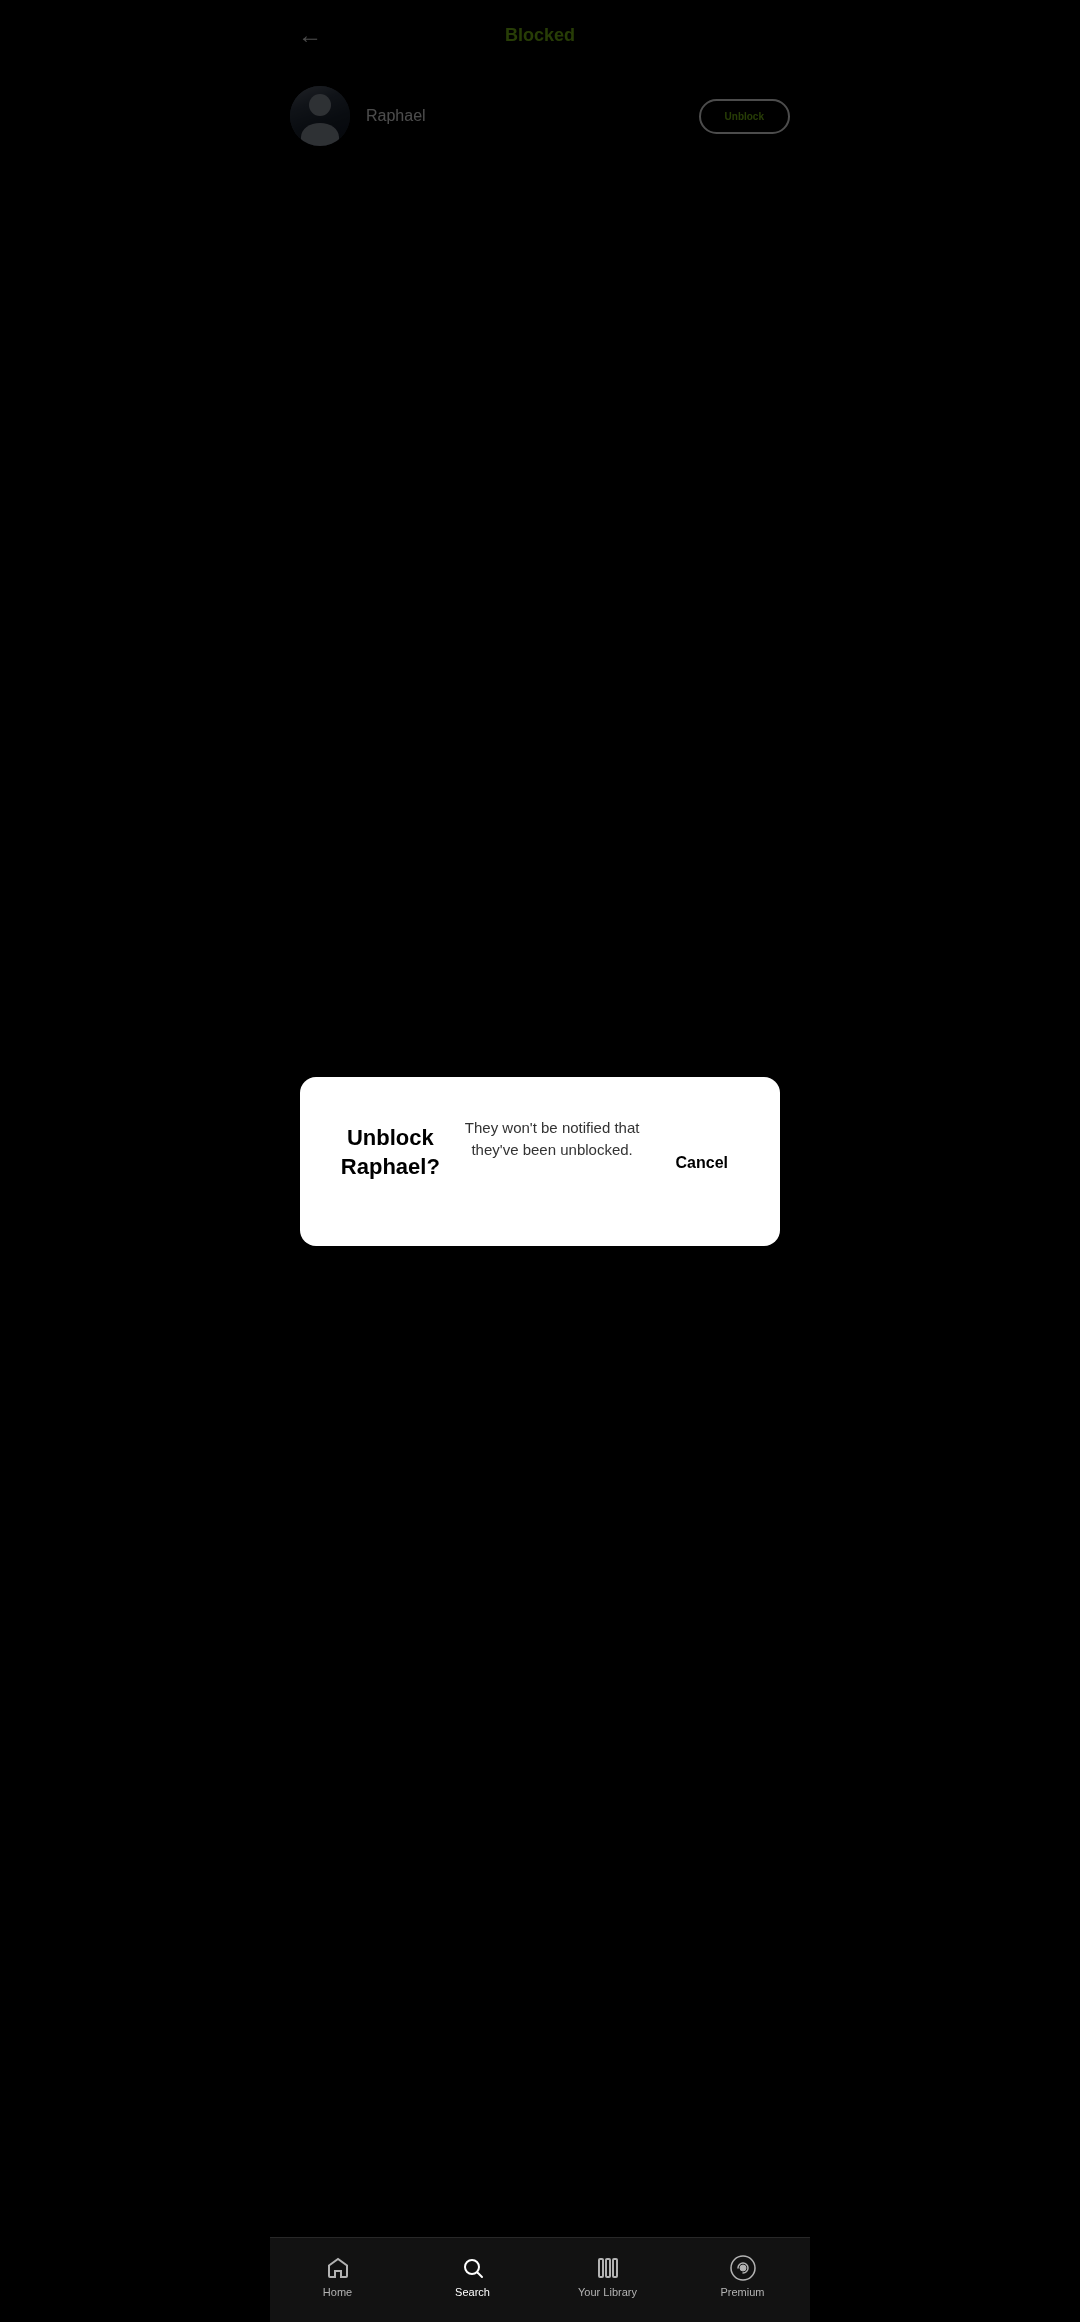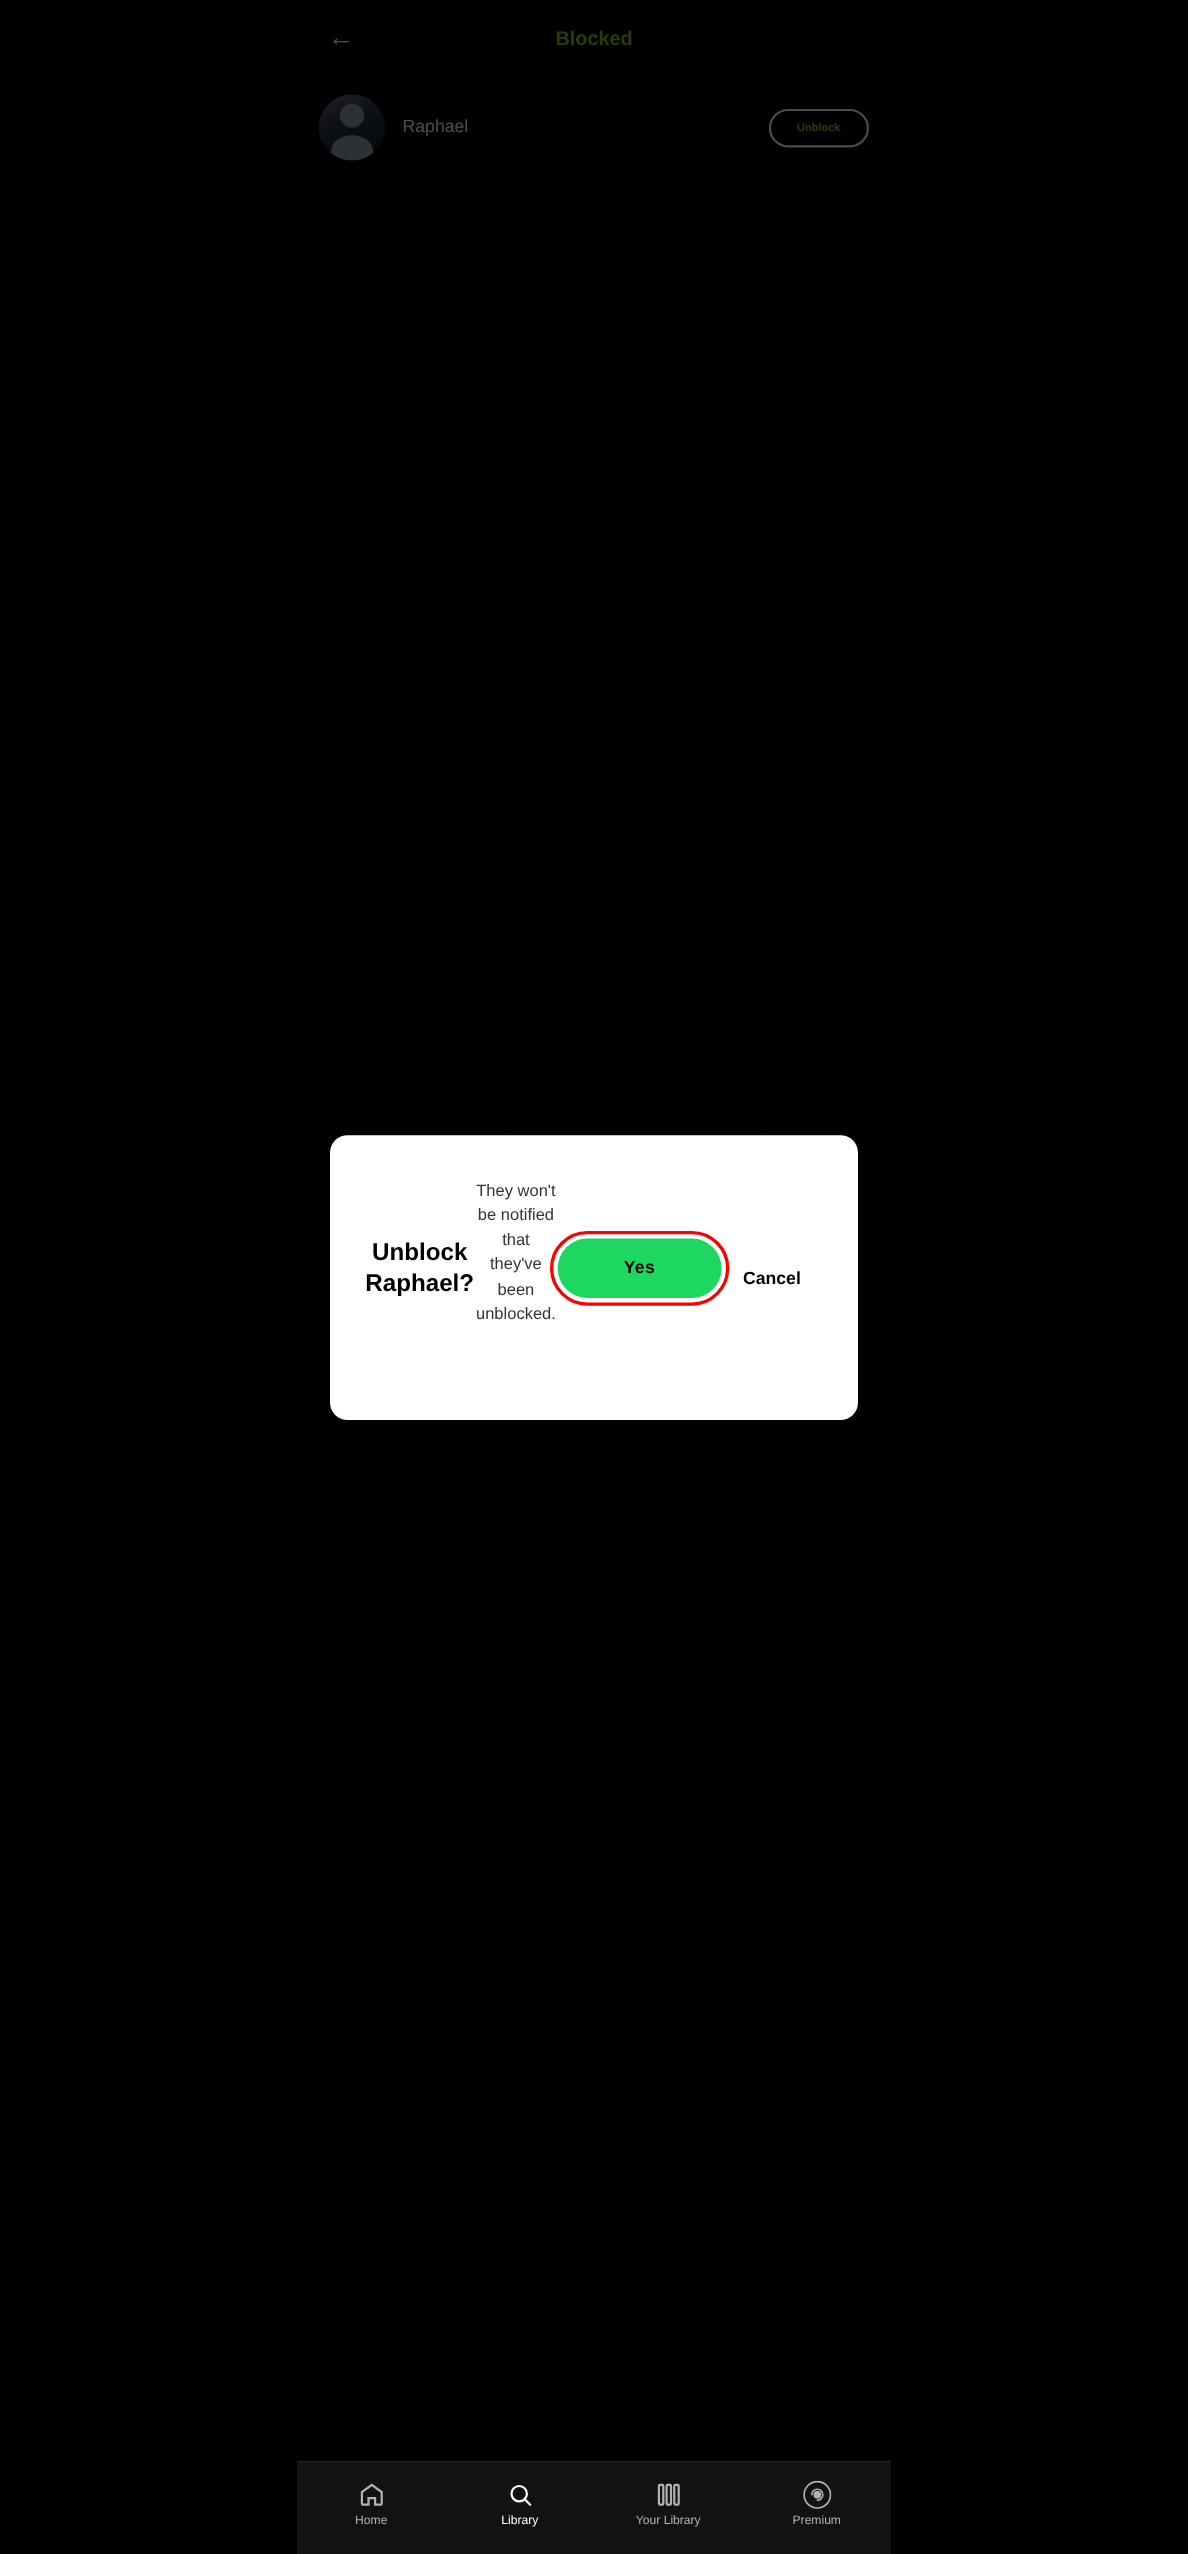--- a/index.html
+++ b/index.html
@@ -274,23 +274,20 @@
     </div>
     <span class="user-name">Raphael</span>
     <button class="unblock-button">Unblock</button>
   </div>
 </div>
 
 <div class="modal-overlay">
   <div class="modal-container">
     <h2 class="modal-title">Unblock Raphael?</h2>
     <p class="modal-description">They won't be notified that they've been unblocked.</p>
-    <div class="yes-button-wrapper">
-      <button class="yes-button">Yes</button>
-    </div>
     <button class="cancel-button">Cancel</button>
   </div>
 </div>
 
 <nav class="bottom-nav">
 
   <div class="nav-item">
     <div class="nav-icon">
       <svg width="24" height="24" viewBox="0 0 24 24" fill="none" xmlns="http://www.w3.org/2000/svg">
         <path d="M3 9.5L12 3L21 9.5V20C21 20.5523 20.5523 21 20 21H15V15H9V21H4C3.44772 21 3 20.5523 3 20V9.5Z" stroke="#b3b3b3" stroke-width="2" fill="none"></path>
@@ -299,21 +296,21 @@
     <span class="nav-label">Home</span>
   </div>
 
   <div class="nav-item active-search">
     <div class="nav-icon">
       <svg width="24" height="24" viewBox="0 0 24 24" fill="none" xmlns="http://www.w3.org/2000/svg">
         <circle cx="11" cy="11" r="7" stroke="#ffffff" stroke-width="2"></circle>
         <path d="M16.5 16.5L21 21" stroke="#ffffff" stroke-width="2" stroke-linecap="round"></path>
       </svg>
     </div>
-    <span class="nav-label" style="color:#ffffff;">Library</span>
+    <span class="nav-label" style="color:#ffffff;">Search</span>
   </div>
 
   <div class="nav-item">
     <div class="nav-icon">
       <svg width="24" height="24" viewBox="0 0 24 24" fill="none" xmlns="http://www.w3.org/2000/svg">
         <rect x="3" y="3" width="4" height="18" rx="1" stroke="#b3b3b3" stroke-width="2" fill="none"></rect>
         <rect x="10" y="3" width="4" height="18" rx="1" stroke="#b3b3b3" stroke-width="2" fill="none"></rect>
         <rect x="17" y="3" width="4" height="18" rx="1" stroke="#b3b3b3" stroke-width="2" fill="none"></rect>
       </svg>
     </div>

